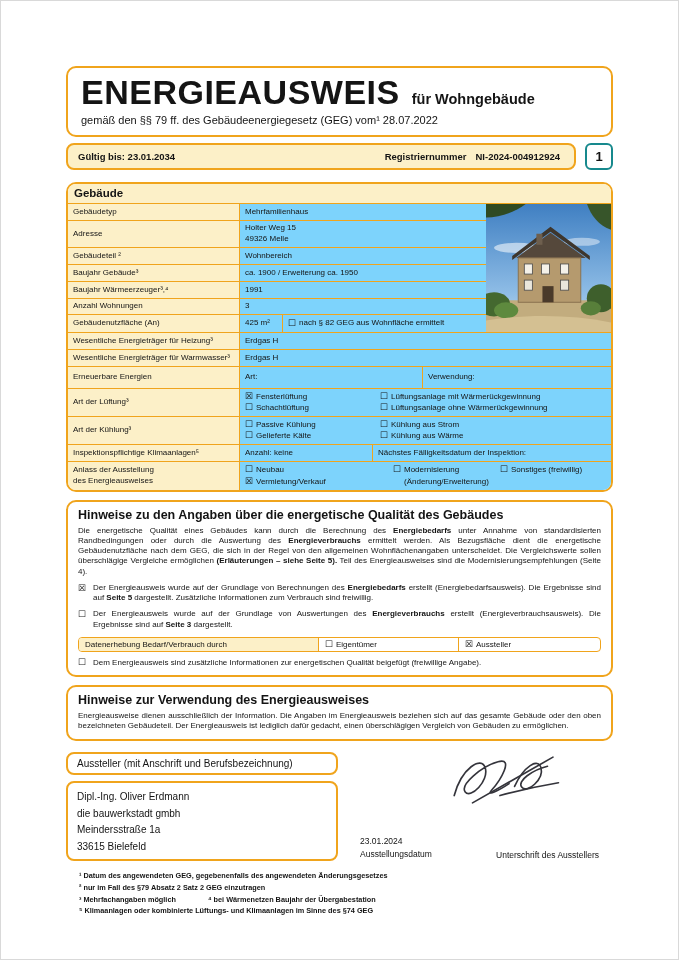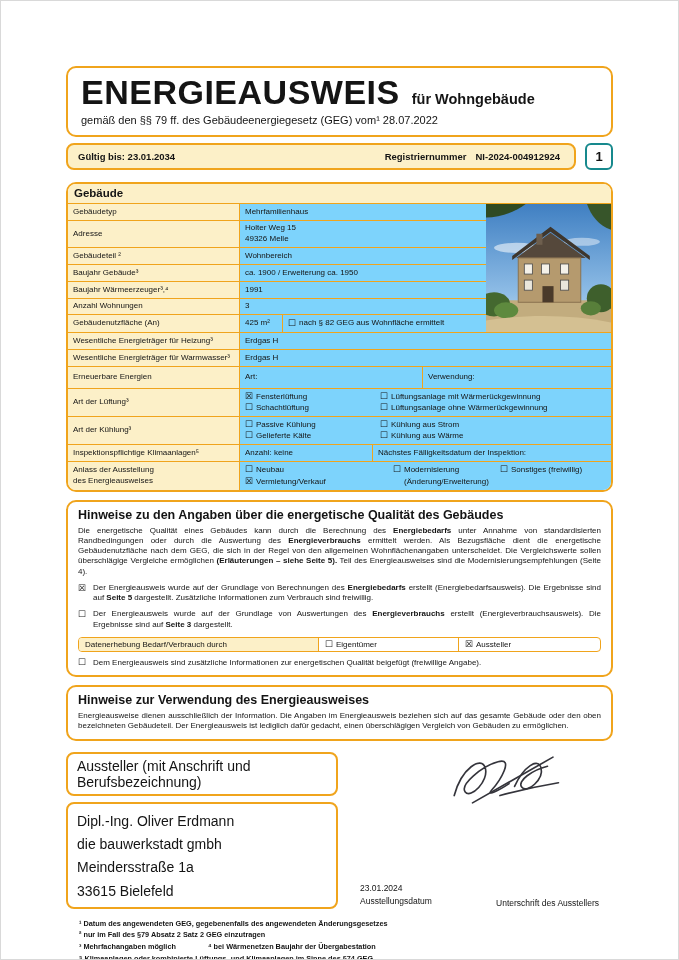--- a/index.html
+++ b/index.html
@@ -73,21 +73,21 @@
   .strip{margin-top:7px;border:1.5px solid var(--gold);border-radius:4px;display:flex;overflow:hidden;font-size:8px;}
   .strip .scell{padding:2px 6px;display:flex;align-items:center;}
   .strip .s-lbl{width:240px;flex:none;background:var(--cream);border-right:1px solid var(--gold);}
   .strip .s-mid{width:140px;flex:none;border-right:1px solid var(--gold);}
   .strip .s-end{flex:1;}
   .extra{display:flex;gap:4px;margin-top:6px;font-size:8px;}
 
   
   .issuer-area{display:flex;margin-top:11px;}
   .issuer-left{width:272px;flex:none;}
-  .ibox{border:2px solid var(--gold);border-radius:8px;padding:4px 9px;font-size:14px;background:#fff;}
+  .ibox{border:2px solid var(--gold);border-radius:8px;padding:4px 9px;font-size:10px;background:#fff;}
   .ibox.addr{margin-top:6px;line-height:1.65;min-height:64px;padding-top:6px;}
   .issuer-right{flex:1;position:relative;padding-left:22px;display:flex;flex-direction:column;}
   .sig{position:absolute;right:28px;top:-4px;width:150px;height:64px;}
   .date-row{margin-top:auto;display:flex;align-items:flex-end;font-size:8.5px;padding-bottom:1px;}
   .date-block{line-height:1.5;}
   .sig-label{margin-left:auto;margin-right:14px;}
 
   
   .footnotes{margin-top:9px;padding-left:13px;font-size:7.3px;line-height:1.6;font-weight:bold;}
   .fn-inline{display:inline-block;margin-right:30px;}

